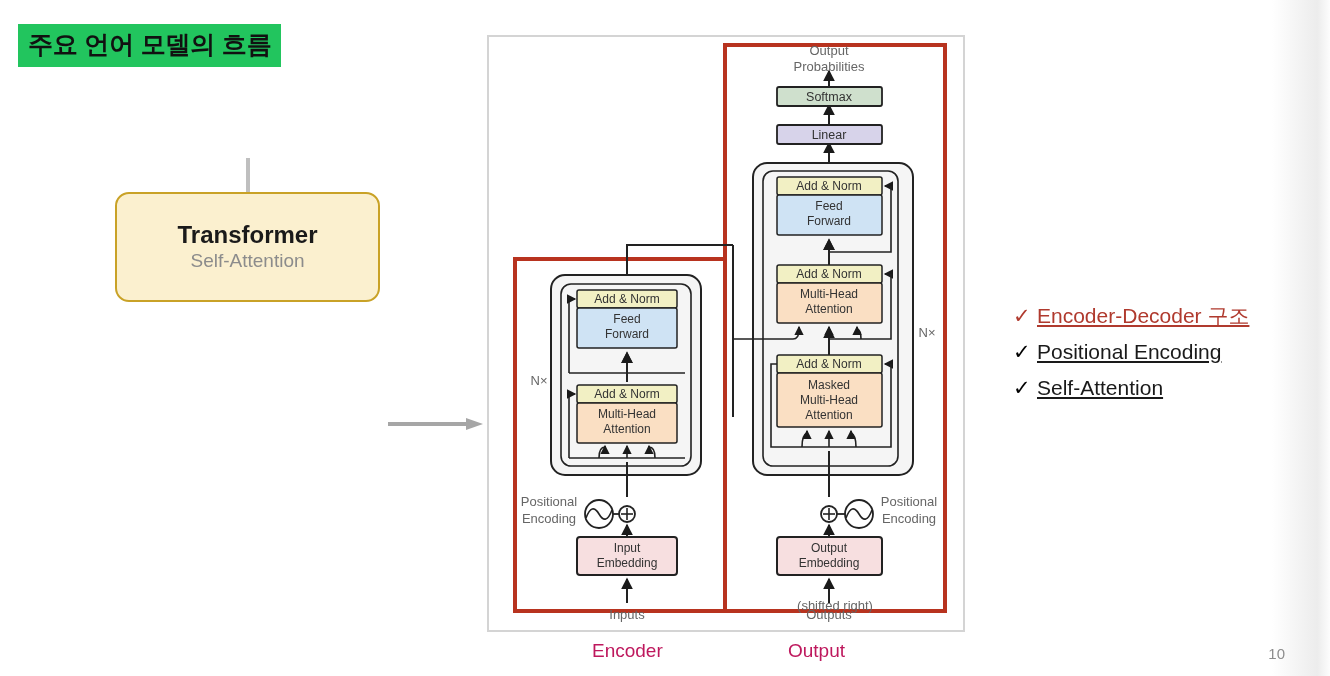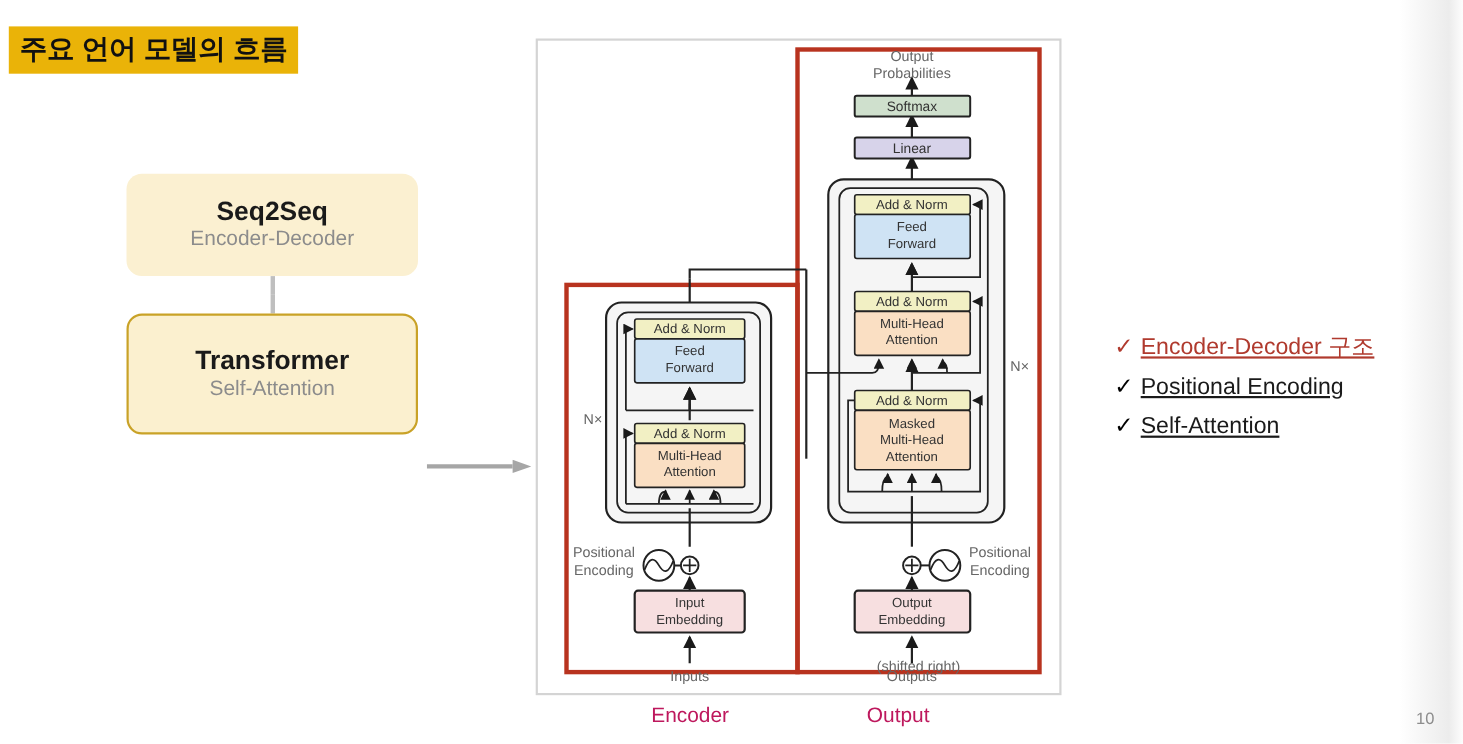--- a/index.html
+++ b/index.html
@@ -11,22 +11,22 @@
   }
   
   .slide-edge{
     position:absolute;top:0;right:0;width:58px;height:676px;
     background:linear-gradient(to right,#ffffff 0%,#f4f4f4 45%,#ececec 78%,#fdfdfd 100%);
     pointer-events:none;
   }
 
   
   .title{
-    position:absolute;left:8px;top:24px;
-    background:#eab308;
+    position:absolute;left:18px;top:24px;
+    background:#22c55e;
     padding:4px 10px 6px 10px;
     font-size:25px;font-weight:700;color:#111;
     letter-spacing:-0.2px;
     white-space:nowrap;
   }
 
   
   .flow{position:absolute;left:115px;top:158px;width:265px;}
   .card{
     width:265px;border-radius:14px;background:#fbf0d1;
@@ -46,21 +46,21 @@
 
   
   .bullets{position:absolute;left:1013px;top:305px;}
   .bullet{display:flex;align-items:flex-start;margin-bottom:14px;}
   .bullet .chk{width:24px;font-size:21px;line-height:1;}
   .bullet .btxt{font-size:21px;line-height:1.05;color:#1a1a1a;text-decoration:underline;}
   .bullet.accent .chk,.bullet.accent .btxt{color:#b03a2e;}
 
   
   .pageno{
-    position:absolute;right:26px;bottom:14px;
+    position:absolute;right:45px;bottom:14px;
     font-size:15px;color:#8d8d8d;
   }
 
   
   .diagram{
     position:absolute;left:487px;top:35px;width:478px;height:597px;
     border:2px solid #d4d4d4;background:#ffffff;box-sizing:border-box;
   }
   .diagram svg{display:block;}
   .dia-label{
@@ -71,24 +71,20 @@
 </style>
 </head>
 <body>
 
 <div class="slide-edge"></div>
 
 <div class="title">주요 언어 모델의 흐름</div>
 
 <div class="flow">
 
-  <div class="card card-1">
-    <div class="c-title">Seq2Seq</div>
-    <div class="c-sub">Encoder-Decoder</div>
-  </div>
 
   <div class="connector"></div>
 
 
   <div class="connector"></div>
 
   <div class="card card-3">
     <div class="c-title">Transformer</div>
     <div class="c-sub">Self-Attention</div>
   </div>

